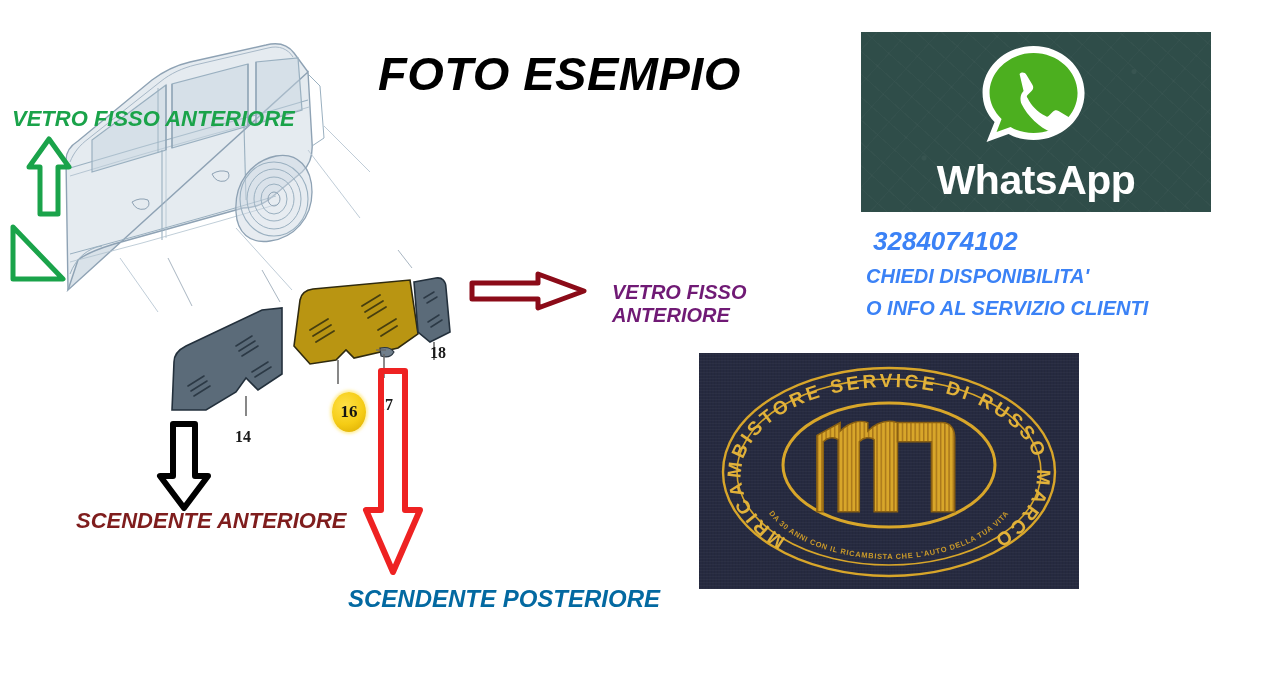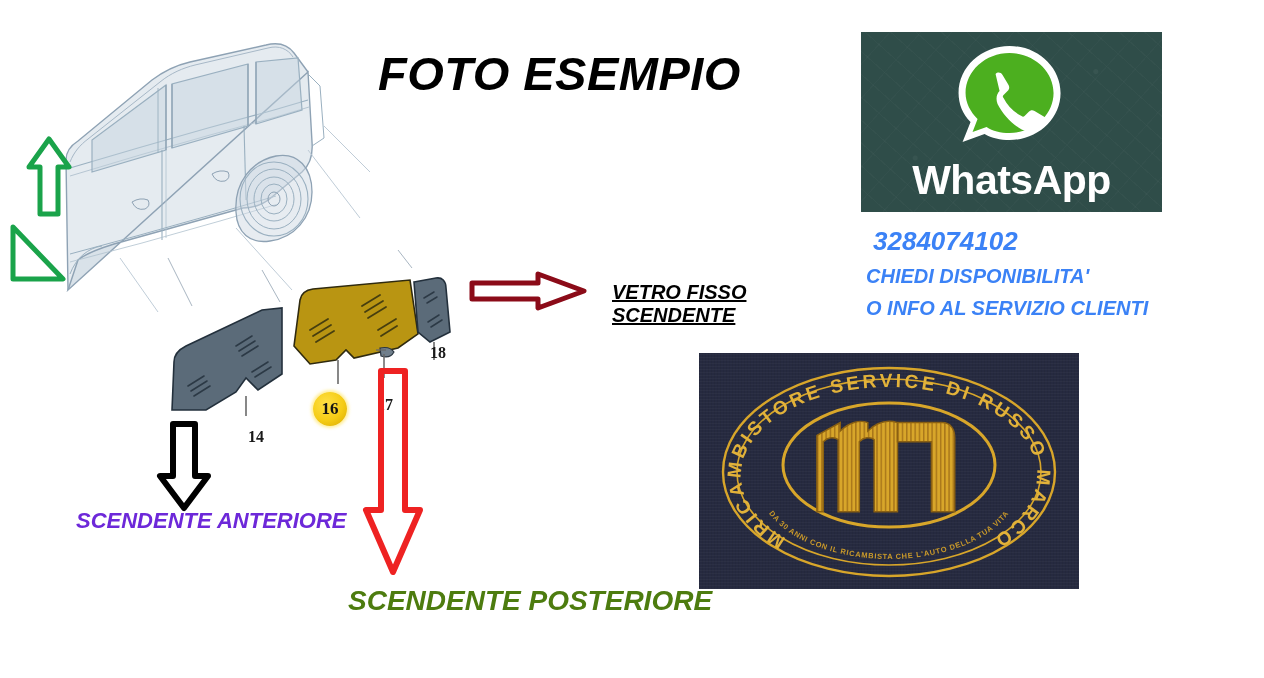--- a/index.html
+++ b/index.html
@@ -42,57 +42,56 @@
   #label-vetro-fisso-anteriore {
     left: 12px;
     top: 106px;
     font-size: 22px;
     color: #1aa34a;
   }
   #label-vetro-fisso-posteriore {
     left: 612px;
     top: 281px;
     font-size: 20px;
-    color: #000000;
-    text-decoration: underline;
+    color: #701a75;
   }
   #label-scendente-anteriore {
     left: 76px;
     top: 508px;
     font-size: 22px;
-    color: #6d28d9;
+    color: #7f1d1d;
   }
   #label-scendente-posteriore {
     left: 348px;
     top: 585px;
-    font-size: 28px;
-    color: #4d7c0f;
+    font-size: 24px;
+    color: #0369a1;
   }
 
   
   #car-drawing { left: 40px; top: 22px; }
 
   
   #parts-layer { left: 150px; top: 250px; }
 
   .partnum {
     font-size: 16px;
     font-weight: bold;
     color: #1a1a1a;
     font-family: "Liberation Serif", serif;
   }
-  #partnum-14 { left: 248px; top: 428px; }
+  #partnum-14 { left: 235px; top: 428px; }
   #partnum-17 { left: 377px; top: 396px; }
   #partnum-18 { left: 430px; top: 344px; }
 
   #callout-16 {
-    left: 313px;
+    left: 332px;
     top: 392px;
     width: 34px;
-    height: 34px;
+    height: 40px;
     border-radius: 50%;
     background: radial-gradient(circle at 38% 34%, #ffe045 0%, #f5cc15 55%, #d8a800 100%);
     color: #141414;
     font-size: 17px;
     font-weight: bold;
     font-family: "Liberation Serif", serif;
     display: flex;
     align-items: center;
     justify-content: center;
     box-shadow: 0 0 3px 2px rgba(255,225,80,0.55);
@@ -102,21 +101,21 @@
   #arrow-up-green { left: 26px; top: 136px; }
   #arrow-tri-green { left: 8px; top: 222px; }
   #arrow-right-darkred { left: 468px; top: 270px; }
   #arrow-down-black { left: 155px; top: 420px; }
   #arrow-down-red { left: 362px; top: 368px; }
 
   
   #whatsapp-panel {
     left: 861px;
     top: 32px;
-    width: 301px;
+    width: 350px;
     height: 180px;
     background:
       radial-gradient(circle at 78% 22%, rgba(255,255,255,0.045) 0 2px, transparent 3px),
       radial-gradient(circle at 18% 70%, rgba(255,255,255,0.04) 0 2px, transparent 3px),
       repeating-linear-gradient(42deg, rgba(255,255,255,0.022) 0 1px, transparent 1px 17px),
       repeating-linear-gradient(-48deg, rgba(255,255,255,0.02) 0 1px, transparent 1px 23px),
       #2f4d49;
     overflow: hidden;
   }
   #whatsapp-wordmark {
@@ -307,24 +306,25 @@
   </div>
 
   <div class="abs" id="arrow-down-red">
     <svg width="62" height="208" viewBox="0 0 62 208" xmlns="http://www.w3.org/2000/svg">
       <path d="M19 3 L43 3 L43 142 L58 142 L31 204 L4 142 L19 142 Z" fill="#ffffff" fill-opacity="0" stroke="#ee2222" stroke-width="6" stroke-linejoin="round"></path>
     </svg>
   </div>
 
   <div class="abs" id="title">FOTO ESEMPIO</div>
 
+  <div class="abs label" id="label-vetro-fisso-anteriore">VETRO FISSO ANTERIORE</div>
 
   <div class="abs label" id="label-vetro-fisso-posteriore">
     <div>VETRO FISSO</div>
-    <div>SCENDENTE</div>
+    <div>ANTERIORE</div>
   </div>
 
   <div class="abs label" id="label-scendente-anteriore">SCENDENTE ANTERIORE</div>
 
   <div class="abs label" id="label-scendente-posteriore">SCENDENTE POSTERIORE</div>
 
   <div class="abs" id="whatsapp-panel">
     <div id="whatsapp-logo-mark">
       <svg width="122" height="122" viewBox="0 0 122 122" xmlns="http://www.w3.org/2000/svg">
         <path d="M61 8 C89 8 112 29 112 55 C112 81 89 102 61 102

